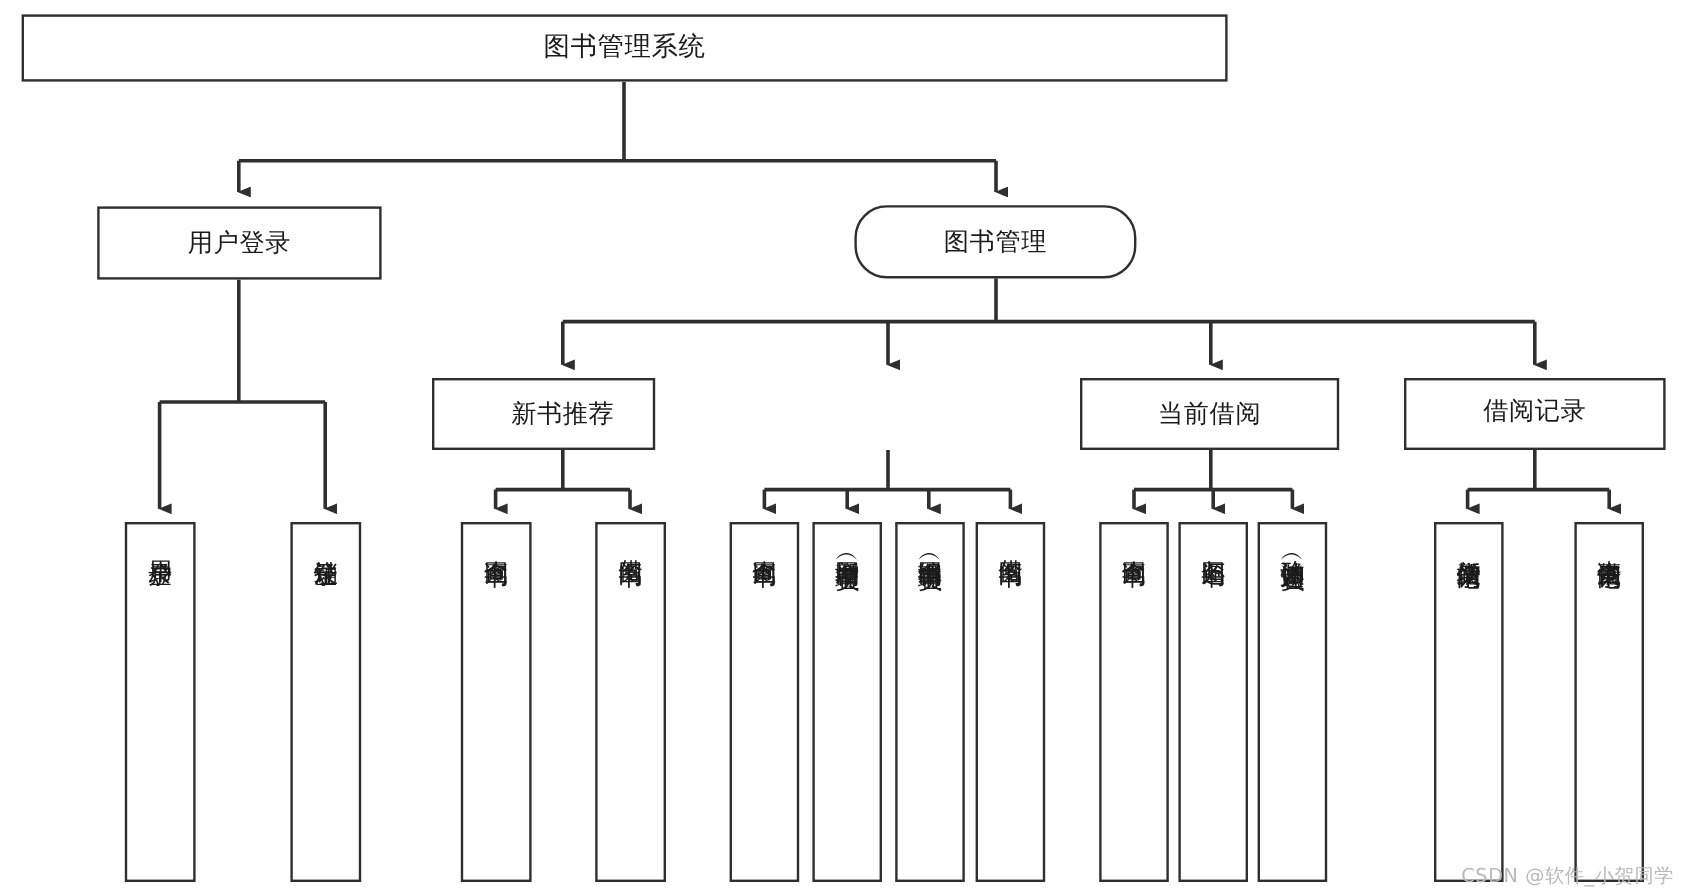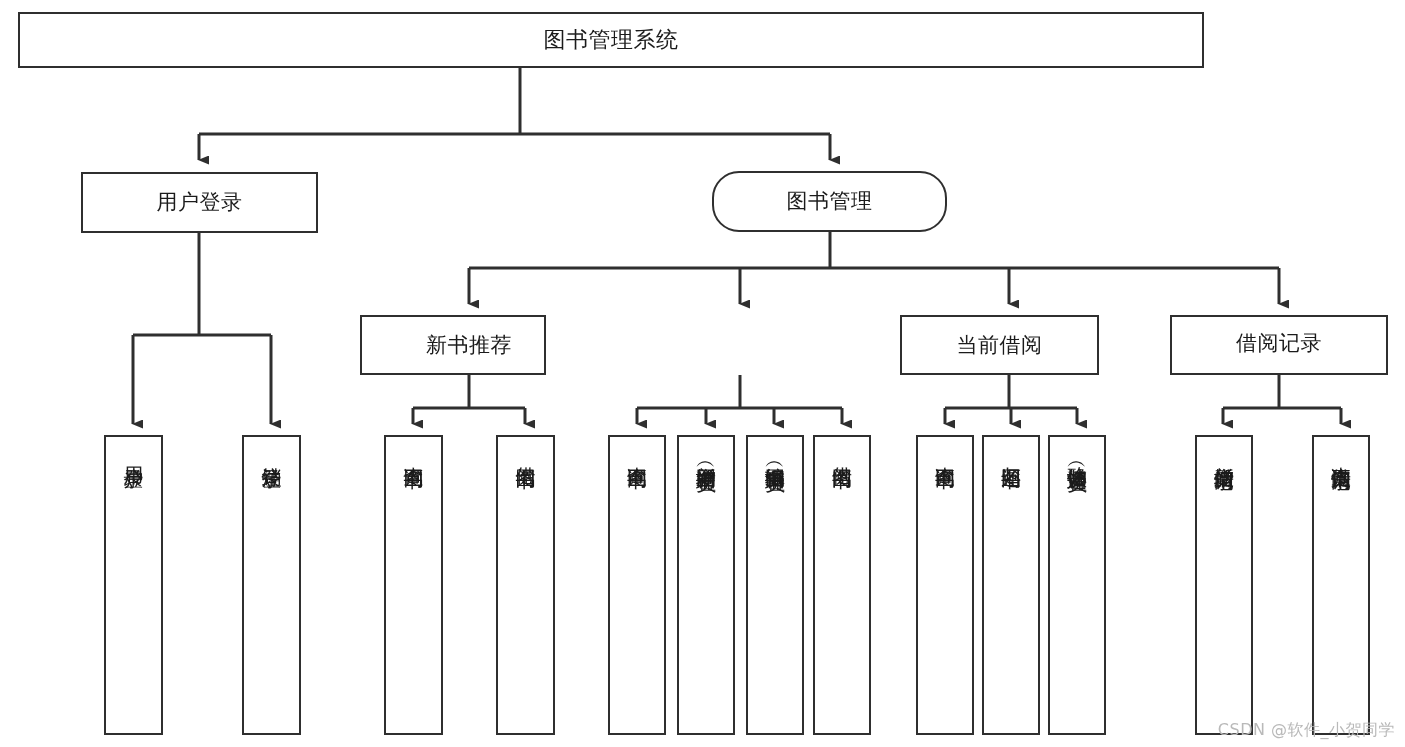--- a/index.html
+++ b/index.html
@@ -120,38 +120,38 @@
       <path d="M1011,408 L1011,424" marker-end="url(#arw)"></path>
       <path d="M1077,408 L1077,424" marker-end="url(#arw)"></path>
 
       <path d="M1279,375 L1279,408"></path>
       <path d="M1223,408 L1341,408"></path>
       <path d="M1223,408 L1223,424" marker-end="url(#arw)"></path>
       <path d="M1341,408 L1341,424" marker-end="url(#arw)"></path>
     </g>
   </svg>
 
-  <div class="node h root" style="left:18px; top:12px; width:1186px; height:56px;">
+  <div class="node h root" style="left:18px; top:12px; width:1005px; height:56px;">
     <span class="label">图书管理系统</span>
   </div>
 
   <div class="node h" style="left:81px; top:172px; width:237px; height:61px;">
     <span class="label">用户登录</span>
   </div>
 
   <div class="node h" style="left:712px; top:171px; width:235px; height:61px;border-radius:27px;">
     <span class="label">图书管理</span>
   </div>
 
   <div class="node h" style="left:360px; top:315px; width:186px; height:60px;padding-left:32px;">
     <span class="label">新书推荐</span>
   </div>
 
 
-  <div class="node h" style="left:900px; top:315px; width:199px; height:60px;">
+  <div class="node h" style="left:900px; top:315px; width:216px; height:60px;">
     <span class="label">当前借阅</span>
   </div>
 
   <div class="node h" style="left:1170px; top:315px; width:218px; height:60px;font-family:Liberation Mono, monospace;">
     <span class="label">借阅记录</span>
   </div>
 
   <div class="node v" style="left:104px; top:435px; width:59px; height:300px;">
     <span class="label">用户登录</span>
   </div>

